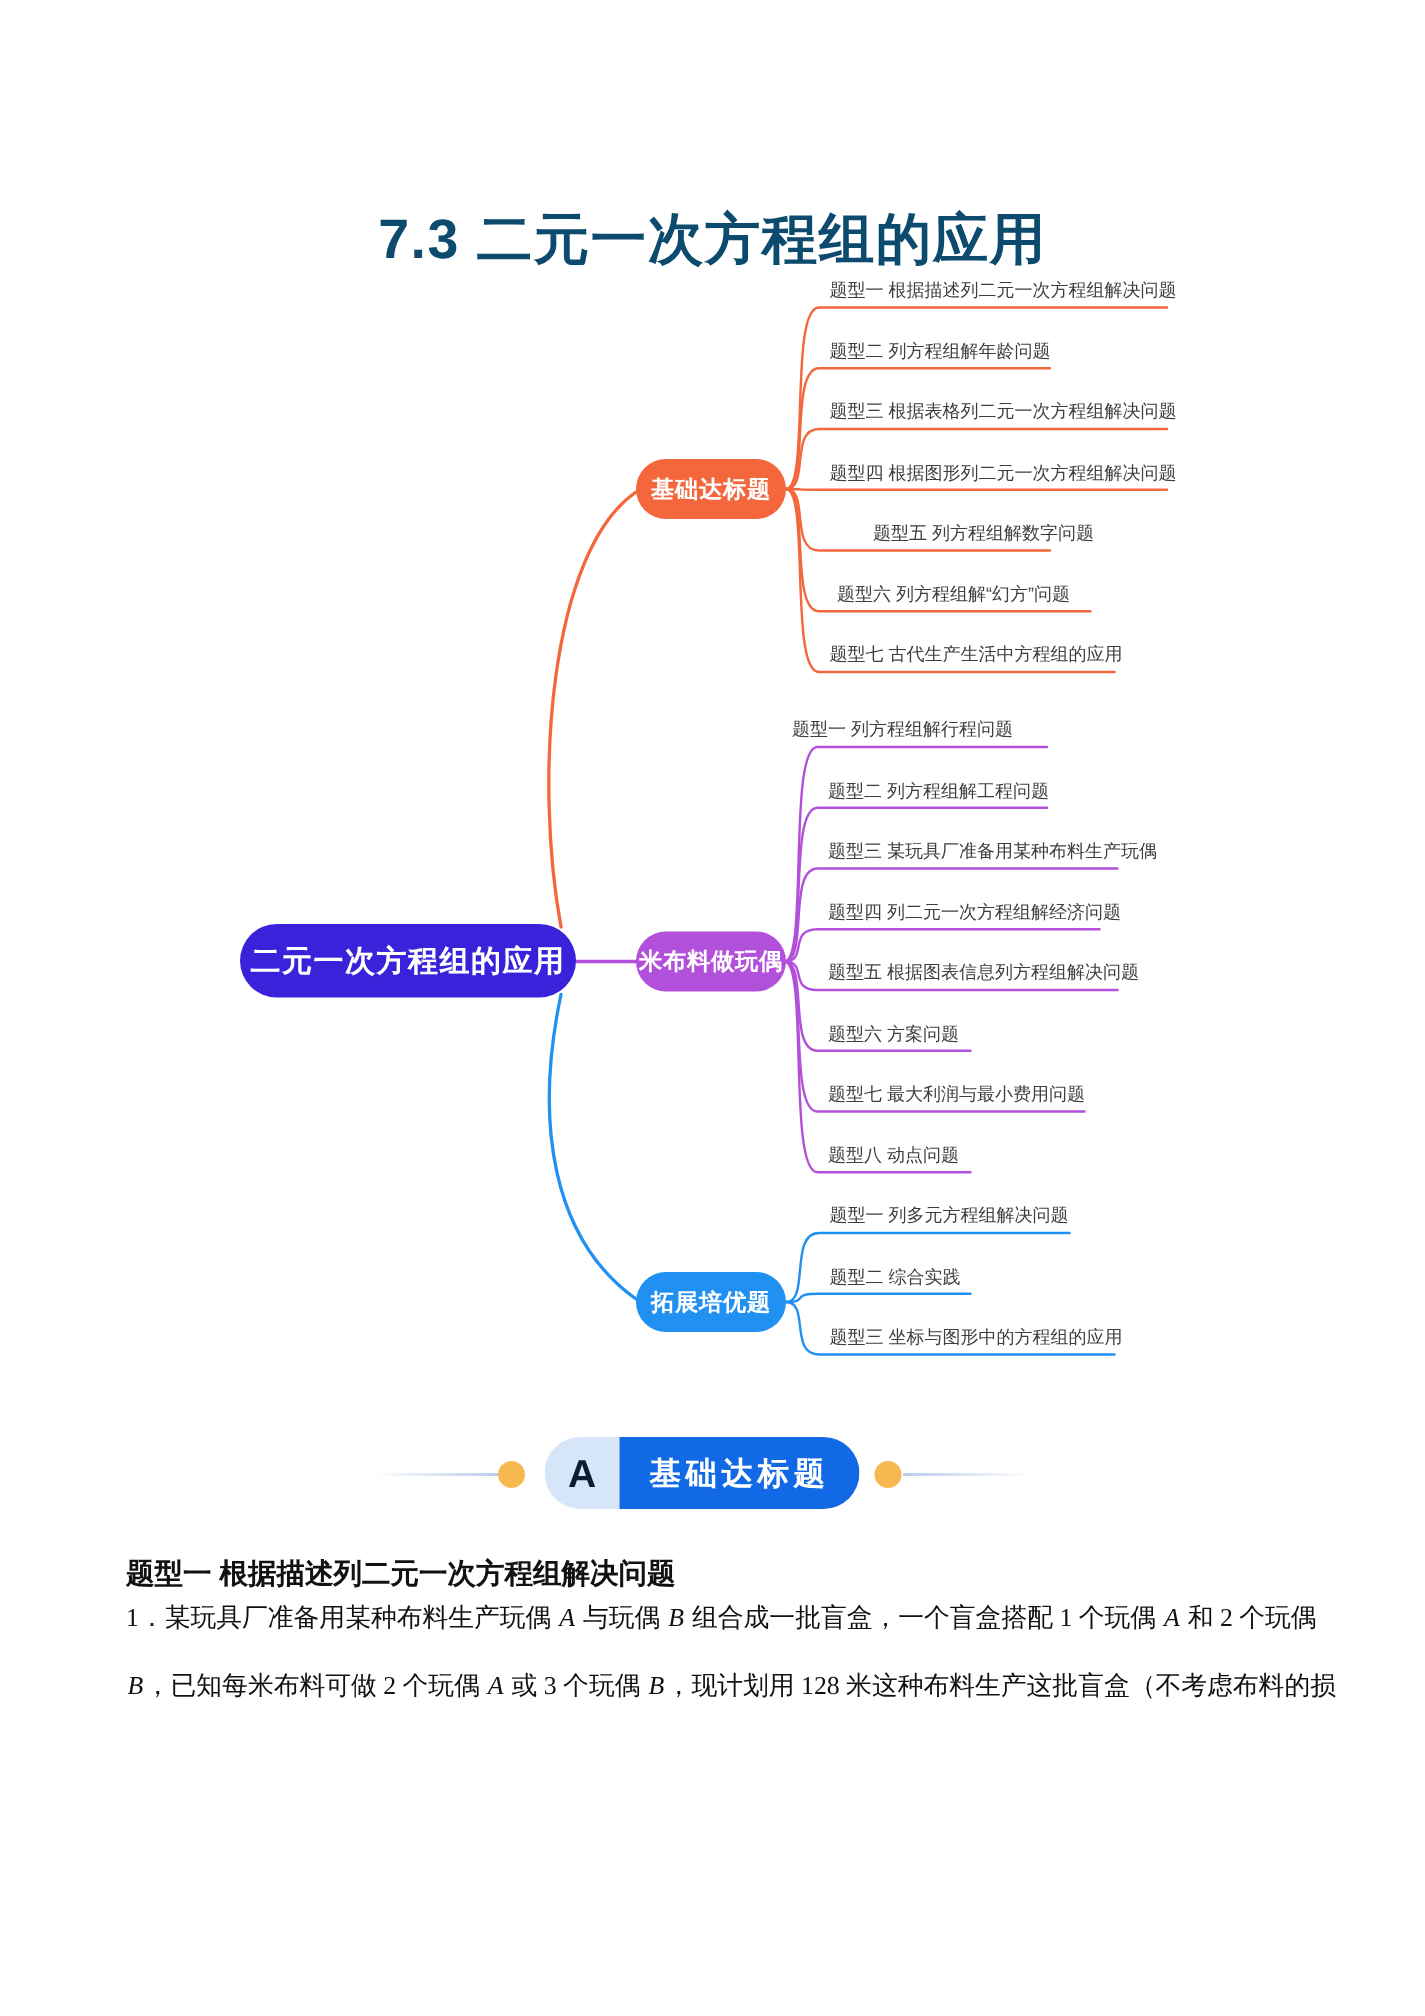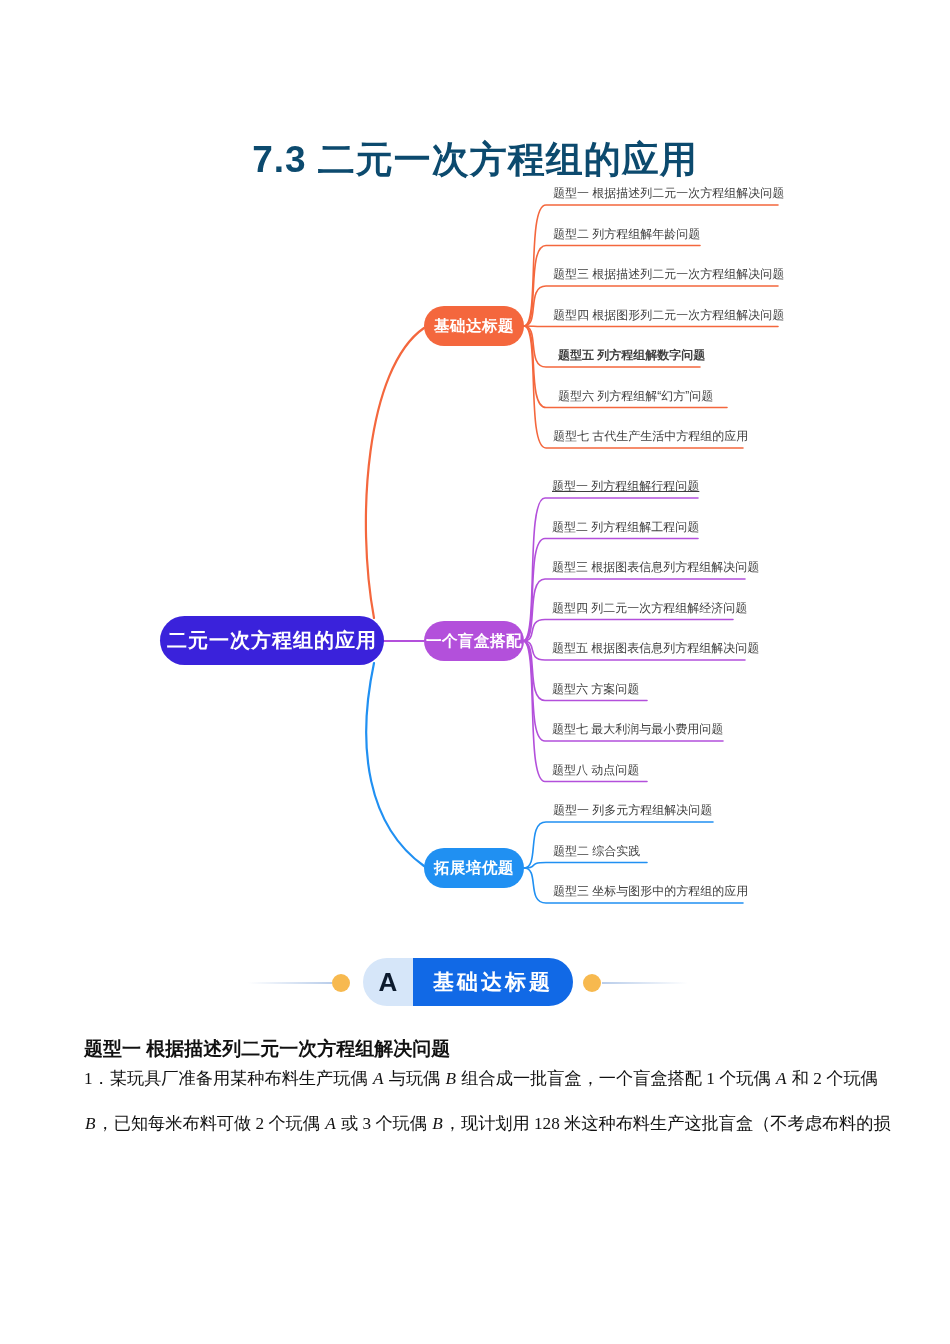--- a/index.html
+++ b/index.html
@@ -86,34 +86,34 @@
   <path class="ln-p" d="M523 641 C539 641 525 741 545 741 H723"></path>
   <path class="ln-p" d="M523 641 C539 641 525 781.5 545 781.5 H647"></path>
 
   <path class="ln-b" d="M524 868 C540 868 526 822 546 822 H713"></path>
   <path class="ln-b" d="M524 868 C540 868 526 862.5 546 862.5 H647"></path>
   <path class="ln-b" d="M524 868 C540 868 526 903 546 903 H743"></path>
 </svg>
 
 <div class="abs root-node">二元一次方程组的应用</div>
 <div class="abs branch-node bn-o">基础达标题</div>
-<div class="abs branch-node bn-p">一个盲盒搭配</div>
+<div class="abs branch-node bn-p">米布料做玩偶</div>
 <div class="abs branch-node bn-b">拓展培优题</div>
 
 <div class="abs leaf" style="left:553px;top:184px;">题型一 根据描述列二元一次方程组解决问题</div>
 <div class="abs leaf" style="left:553px;top:224.5px;">题型二 列方程组解年龄问题</div>
-<div class="abs leaf" style="left:553px;top:265px;">题型三 根据描述列二元一次方程组解决问题</div>
+<div class="abs leaf" style="left:553px;top:265px;">题型三 根据表格列二元一次方程组解决问题</div>
 <div class="abs leaf" style="left:553px;top:305.5px;">题型四 根据图形列二元一次方程组解决问题</div>
-<div class="abs leaf" style="left:558px;top:346px;font-weight:bold;">题型五 列方程组解数字问题</div>
+<div class="abs leaf" style="left:582px;top:346px;">题型五 列方程组解数字问题</div>
 <div class="abs leaf" style="left:558px;top:386.5px;">题型六 列方程组解“幻方”问题</div>
 <div class="abs leaf" style="left:553px;top:427px;">题型七 古代生产生活中方程组的应用</div>
 
-<div class="abs leaf" style="left:552px;top:477px;text-decoration:underline;">题型一 列方程组解行程问题</div>
+<div class="abs leaf" style="left:528px;top:477px;">题型一 列方程组解行程问题</div>
 <div class="abs leaf" style="left:552px;top:517.5px;">题型二 列方程组解工程问题</div>
-<div class="abs leaf" style="left:552px;top:558px;">题型三 根据图表信息列方程组解决问题</div>
+<div class="abs leaf" style="left:552px;top:558px;">题型三 某玩具厂准备用某种布料生产玩偶</div>
 <div class="abs leaf" style="left:552px;top:598.5px;">题型四 列二元一次方程组解经济问题</div>
 <div class="abs leaf" style="left:552px;top:639px;">题型五 根据图表信息列方程组解决问题</div>
 <div class="abs leaf" style="left:552px;top:679.5px;">题型六 方案问题</div>
 <div class="abs leaf" style="left:552px;top:720px;">题型七 最大利润与最小费用问题</div>
 <div class="abs leaf" style="left:552px;top:760.5px;">题型八 动点问题</div>
 
 <div class="abs leaf" style="left:553px;top:801px;">题型一 列多元方程组解决问题</div>
 <div class="abs leaf" style="left:553px;top:841.5px;">题型二 综合实践</div>
 <div class="abs leaf" style="left:553px;top:882px;">题型三 坐标与图形中的方程组的应用</div>
 

